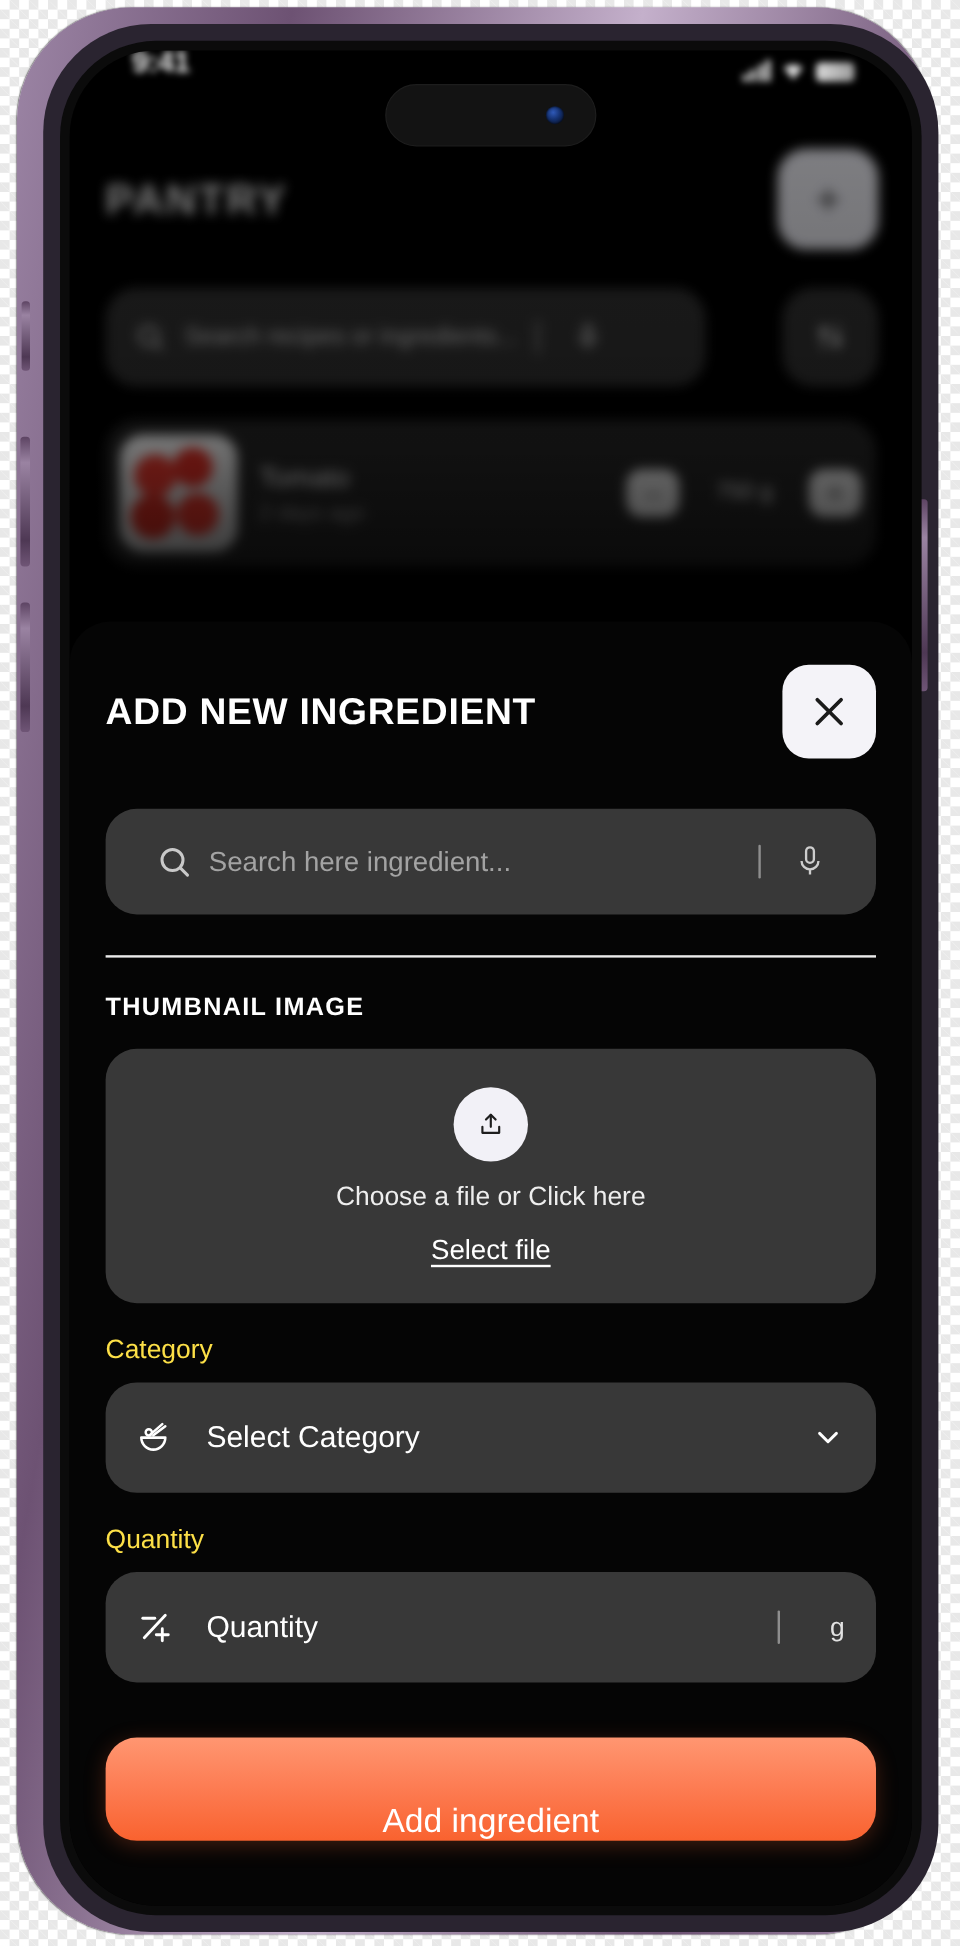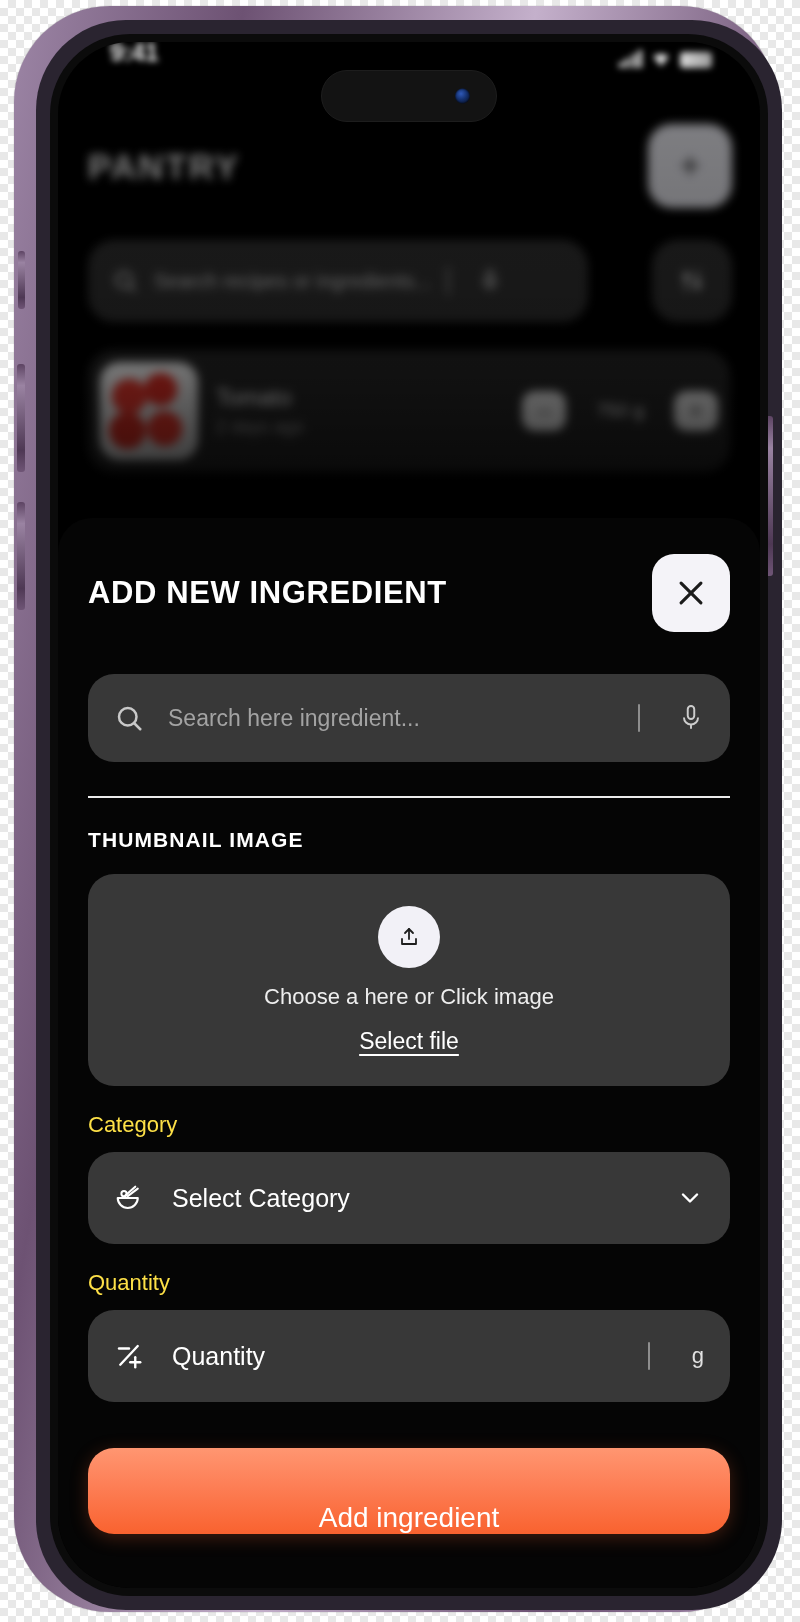--- a/index.html
+++ b/index.html
@@ -281,22 +281,22 @@
     cursor: pointer;
   }
 
   .field-search {
     margin-top: 42px;
     height: 88px;
     border-radius: 26px;
     background: #383838;
     display: flex;
     align-items: center;
-    padding: 0 26px;
-    gap: 24px;
+    padding: 0 42px;
+    gap: 14px;
   }
   .field-search .ph {
     flex: 1;
     font-size: 23px;
     color: #a3a3a3;
   }
   .divider-bar {
     width: 2px;
     height: 28px;
     background: #8e8e8e;
@@ -506,21 +506,21 @@
           <div class="section-label">THUMBNAIL IMAGE</div>
 
           <div class="upload-box">
             <div class="upload-circle">
               <svg width="24" height="24" viewBox="0 0 24 24">
                 <line x1="12" y1="4" x2="12" y2="14" stroke="#1e1e1e" stroke-width="1.8" stroke-linecap="round"></line>
                 <polyline points="8,8 12,4 16,8" fill="none" stroke="#1e1e1e" stroke-width="1.8" stroke-linecap="round" stroke-linejoin="round"></polyline>
                 <polyline points="5,14 5,19 19,19 19,14" fill="none" stroke="#1e1e1e" stroke-width="1.8" stroke-linecap="round" stroke-linejoin="round"></polyline>
               </svg>
             </div>
-            <div class="upload-caption">Choose a here or Click image</div>
+            <div class="upload-caption">Choose a file or Click here</div>
             <div class="upload-link">Select file</div>
           </div>
 
           <div class="field-label">Category</div>
           <div class="field-box">
             <svg width="30" height="30" viewBox="0 0 24 24">
               <path d="M3 12h16a8 8 0 0 1-8 8H11a8 8 0 0 1-8-8z" fill="none" stroke="#ffffff" stroke-width="1.7" stroke-linejoin="round"></path>
               <line x1="9" y1="10" x2="17" y2="3" stroke="#ffffff" stroke-width="1.7" stroke-linecap="round"></line>
               <line x1="11" y1="10.5" x2="19" y2="4.5" stroke="#ffffff" stroke-width="1.7" stroke-linecap="round"></line>
               <circle cx="8" cy="8.5" r="2.1" fill="none" stroke="#ffffff" stroke-width="1.6"></circle>

